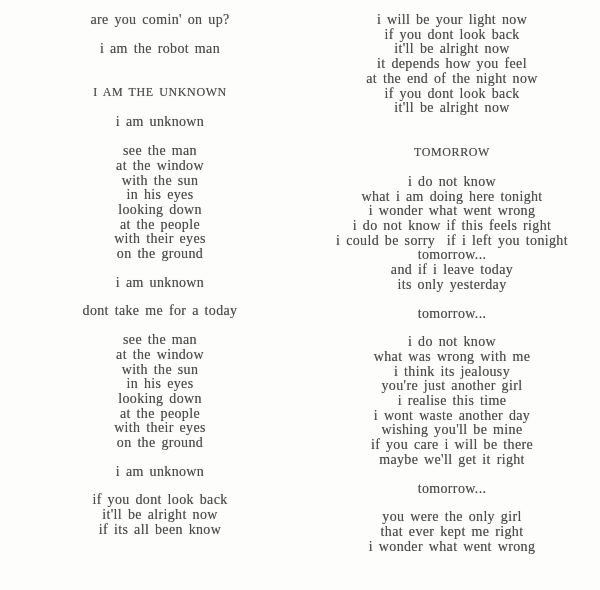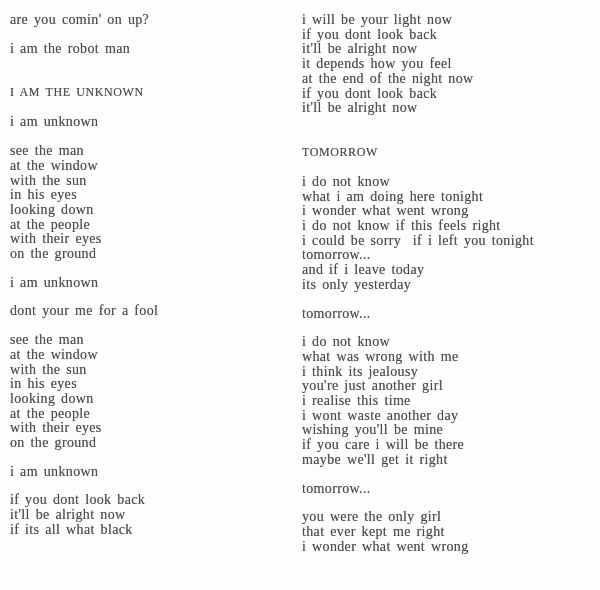--- a/index.html
+++ b/index.html
@@ -17,21 +17,21 @@
   .page {
     position: relative;
     width: 600px;
     height: 590px;
     display: flex;
   }
   .column {
     width: 300px;
     box-sizing: border-box;
     padding-top: 13px;
-    text-align: left;
+    text-align: center;
   }
   .column.left  { transform: translateX(10px); }
   .column.right { transform: translateX(2px); }
   .stanza { margin-top: 14px; }
   .stanza:first-child { margin-top: 0; }
   .stanza.title-stanza { margin-top: 27px; }
   .line {
     font-size: 14px;
     line-height: 14.7px;
     letter-spacing: 0.35px;
@@ -77,42 +77,42 @@
       <div class="line">at the people</div>
       <div class="line">with their eyes</div>
       <div class="line">on the ground</div>
     </div>
 
     <div class="stanza">
       <div class="line">i am unknown</div>
     </div>
 
     <div class="stanza">
-      <div class="line">dont your me for a fool</div>
+      <div class="line">dont take me for a today</div>
     </div>
 
     <div class="stanza">
       <div class="line">see the man</div>
       <div class="line">at the window</div>
       <div class="line">with the sun</div>
       <div class="line">in his eyes</div>
       <div class="line">looking down</div>
       <div class="line">at the people</div>
       <div class="line">with their eyes</div>
       <div class="line">on the ground</div>
     </div>
 
     <div class="stanza">
       <div class="line">i am unknown</div>
     </div>
 
     <div class="stanza">
       <div class="line">if you dont look back</div>
       <div class="line">it'll be alright now</div>
-      <div class="line">if its all what black</div>
+      <div class="line">if its all been know</div>
     </div>
 
   </div>
 
   <div class="column right">
 
     <div class="stanza">
       <div class="line">i will be your light now</div>
       <div class="line">if you dont look back</div>
       <div class="line">it'll be alright now</div>

